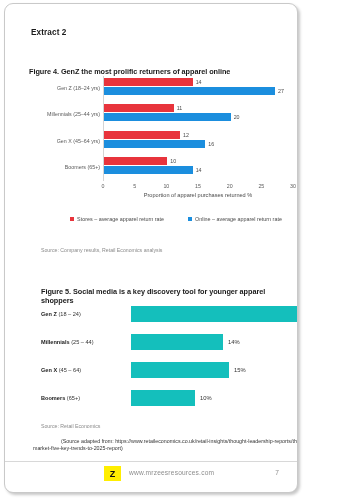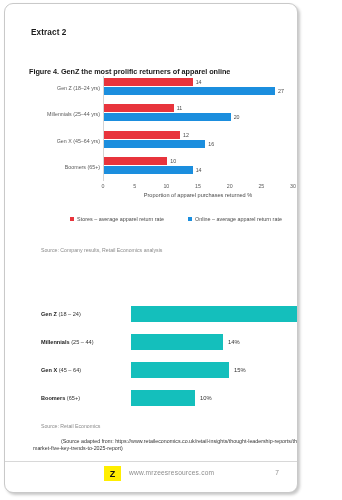--- a/index.html
+++ b/index.html
@@ -340,20 +340,21 @@
           <span>Stores – average apparel return rate</span>
         </div>
         <div class="legend-item">
           <span class="legend-swatch online" style="background: rgb(27, 142, 222);"></span>
           <span>Online – average apparel return rate</span>
         </div>
       </div>
 
     <div class="source" id="src1">Source: Company results, Retail Economics analysis</div>
 
+    <div class="fig-title" id="fig5-title">Figure 5. Social media is a key discovery tool for younger apparel shoppers</div>
 
     <div class="chart2" id="c2">
         <div class="c2-row" style="top: 0px;">
           <div class="c2-cat"><b>Gen Z</b><span> (18 – 24)</span></div>
           <div class="c2-track">
             <div class="c2-bar" style="width: 192px; background: rgb(20, 191, 188);"></div>
             <div class="c2-val" style="left: 197px;">30%</div>
           </div>
         </div>
         <div class="c2-row" style="top: 28px;">

